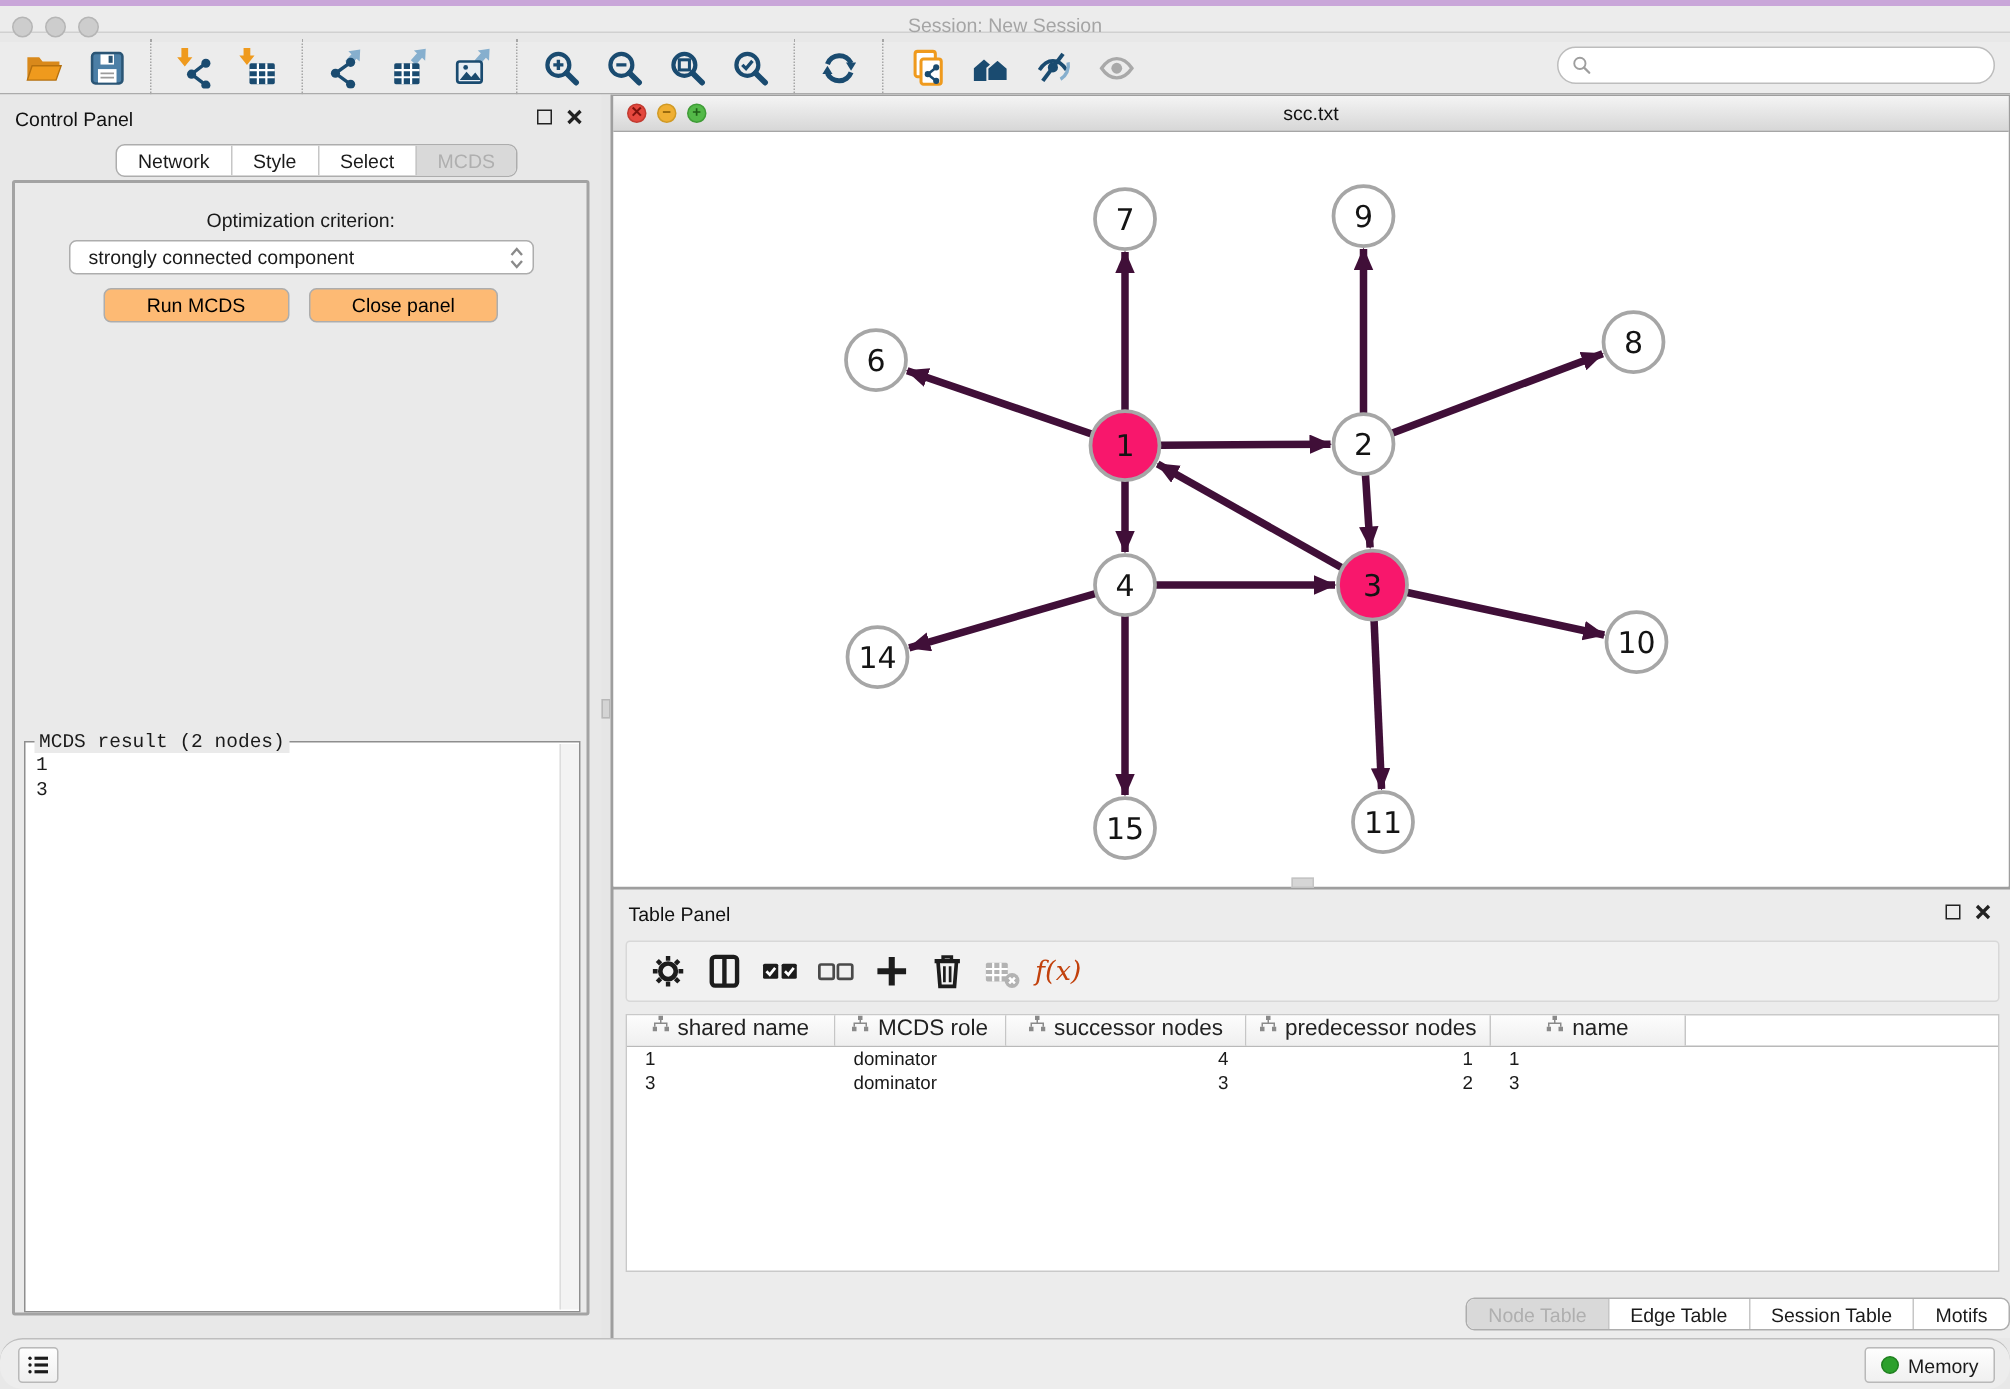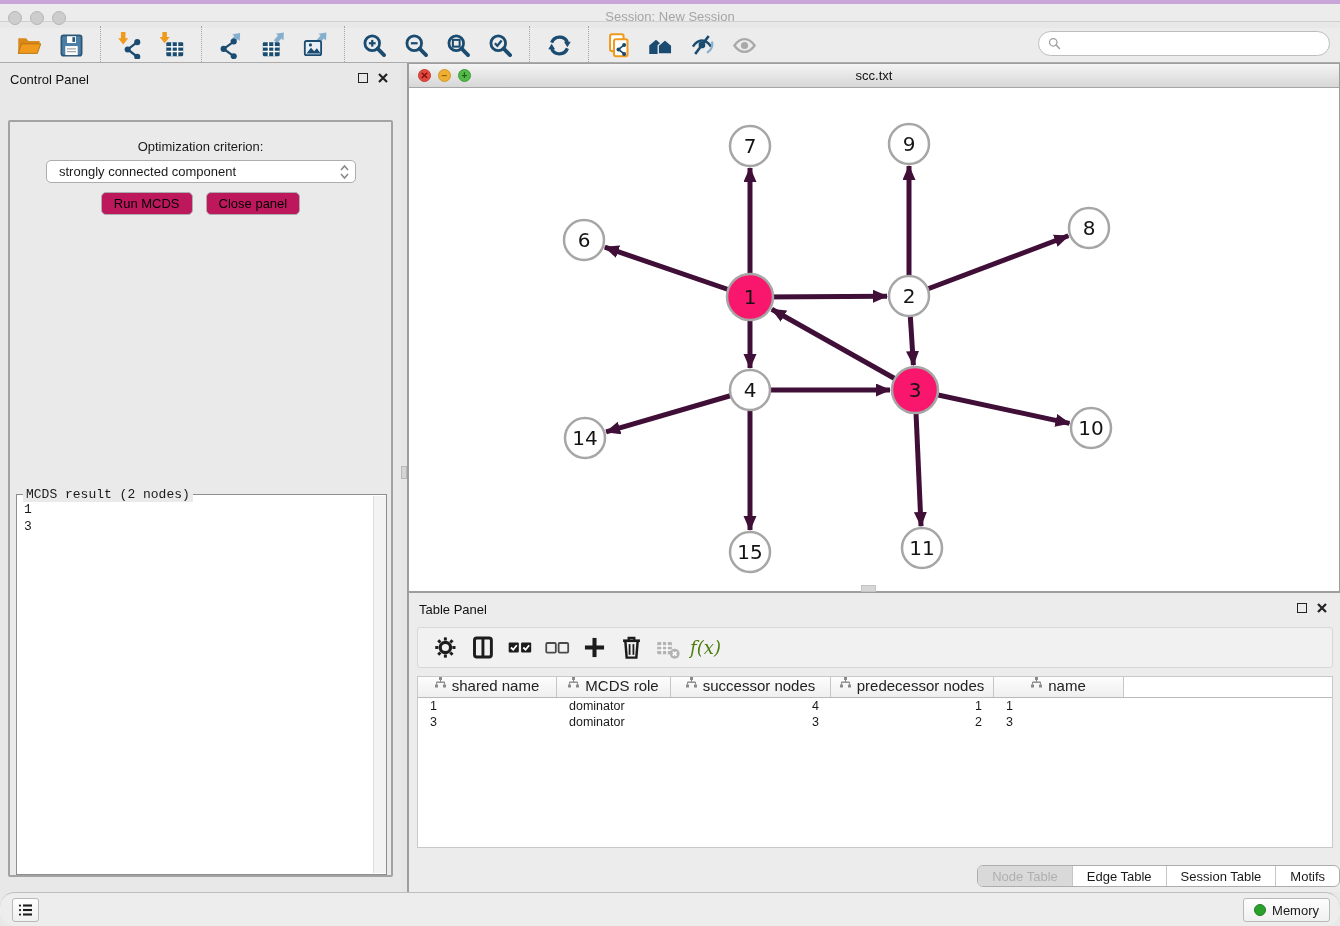--- a/index.html
+++ b/index.html
@@ -18,21 +18,21 @@
   .tsep { width:1px; height:38px; margin:0 8px; border-left:1px dotted #A6A6A6; }
   .searchbox { position:absolute; right:10px; top:3px; width:292px; height:25px; background:#fff; border:1px solid #BDBDBD; border-radius:13px; display:flex; align-items:center; padding-left:8px; }
   .searchbox input { border:none; outline:none; flex:1; font-size:13px; background:transparent; height:20px; }
 
   
   .seg-tabs { display:inline-flex; background:#fff; border:1px solid #ADADAD; border-radius:6px; overflow:hidden; height:22px; }
   .seg-tabs .tab { padding:0 14px; display:flex; align-items:center; border-left:1px solid #C6C6C6; font-size:13px; white-space:nowrap; }
   .seg-tabs .tab:first-child { border-left:none; }
   .seg-tabs .tab.selected { background:#D9D9D9; color:#AFAFAF; }
 
-  .mac-btn { background:#be185d; border:1px solid #ADADAD; border-radius:5px; font-size:13px; height:23px; padding:0 12px; font-family:"Liberation Sans",sans-serif; }
+  .mac-btn { background:#fdba74; border:1px solid #ADADAD; border-radius:5px; font-size:13px; height:23px; padding:0 28px; font-family:"Liberation Sans",sans-serif; }
 
   
   .control-panel { position:absolute; left:0; top:63px; width:401px; height:829px; background:#E8E8E8; }
   .panel-title { position:absolute; left:10px; top:9px; font-size:13px; color:#111; }
   .panel-icons { position:absolute; right:12px; top:9px; display:flex; gap:9px; align-items:center; }
   .float-ico { width:10px; height:10px; border:1.6px solid #222; display:inline-block; }
   .cp-tabs { position:absolute; left:77px; top:33px; }
   .cp-box { position:absolute; left:8px; top:57px; width:385px; height:757px; background:#EAEAEA; border:2px solid #a3a3a3; border-radius:2px; }
   .opt-label { position:absolute; left:0; width:100%; top:17px; text-align:center; font-size:13px; }
   .mac-select { position:absolute; left:36px; top:38px; width:310px; height:23px; background:#fff; border:1px solid #ADADAD; border-radius:5px; display:flex; align-items:center; padding:0 6px 0 12px; font-size:13px; }
@@ -56,21 +56,21 @@
   .tl { width:13px; height:13px; border-radius:50%; font-size:10px; font-weight:bold; display:flex; align-items:center; justify-content:center; line-height:1; }
   .tl.red { background:#E4483E; border:1px solid #C23B31; color:#7E120D; }
   .tl.yellow { background:#EFAF33; border:1px solid #D09A25; color:#8A5D07; }
   .tl.green { background:#53B948; border:1px solid #3F9C37; color:#1F6118; }
   .net-canvas { position:absolute; left:0; top:24px; width:930px; height:503px; background:#fff; }
 
   
   .table-panel { position:absolute; left:408px; top:592px; width:932px; height:300px; background:#ECECEC; border-left:1px solid #9E9E9E; border-top:1px solid #9E9E9E; }
   .tp-toolbar { position:absolute; left:8px; top:34px; width:916px; height:41px; background:#F1F1F1; border:1px solid #D8D8D8; border-radius:3px; display:flex; align-items:center; padding-left:10px; }
   .tp-toolbar .tbtn { margin:0 4.5px; width:28px; height:28px; }
-  .fx { font-family:"DejaVu Serif", serif; font-style:italic; font-size:18px; color:#4d7c0f; }
+  .fx { font-family:"DejaVu Serif", serif; font-style:italic; font-size:18px; color:#c2410c; }
   .data-table { position:absolute; left:8px; top:83px; width:916px; height:172px; background:#fff; border:1px solid #C9C9C9; }
   .dt-header { display:flex; height:21px; border-bottom:1px solid #B9B9B9; }
   .dt-hcell { background:linear-gradient(#FDFDFD,#EFEFEF); border-right:1px solid #C6C6C6; display:flex; justify-content:center; gap:6px; font-size:15px; color:#222; }
   .dt-row { display:flex; height:16px; font-size:12.5px; align-items:center; }
   .dt-cell { padding:0 12px; overflow:hidden; white-space:nowrap; }
   .tp-tabs-wrap { position:absolute; left:0; width:100%; top:272px; text-align:right; }
 
   
   .statusbar { position:absolute; left:0; top:892px; width:1340px; height:34px; background:#EDEDED; border-top:1px solid #BEBEBE;border-radius:15px; }
   .sb-btn { position:absolute; top:5px; height:24px; background:linear-gradient(#FEFEFE,#F0F0F0); border:1px solid #B9B9B9; border-radius:3px; display:flex; align-items:center; justify-content:center; font-size:13px; }
@@ -246,20 +246,26 @@
 </div>
 
 <div class="control-panel">
   <div class="panel-title">Control Panel</div>
   <div class="panel-icons">
     <span class="float-ico"></span>
     <svg width="12" height="12" viewBox="0 0 12 12">
       <path d="M2 2l8 8M10 2l-8 8" stroke="#222" stroke-width="2.2"></path>
     </svg>
   </div>
+  <div class="cp-tabs seg-tabs" id="cp-tabs">
+      <div class="tab">Network</div>
+      <div class="tab">Style</div>
+      <div class="tab">Select</div>
+      <div class="tab selected">MCDS</div>
+    </div>
   <div class="cp-box">
     <div class="opt-label">Optimization criterion:</div>
     <div class="mac-select">
       <span class="sel-text">strongly connected component</span>
       <svg width="9" height="16" viewBox="0 0 9 16">
         <path d="M1 6l3.5-4L8 6" fill="none" stroke="#8A8A8A" stroke-width="1.6"></path>
         <path d="M1 10l3.5 4L8 10" fill="none" stroke="#8A8A8A" stroke-width="1.6"></path>
       </svg>
     </div>
     <div class="cp-buttons">

